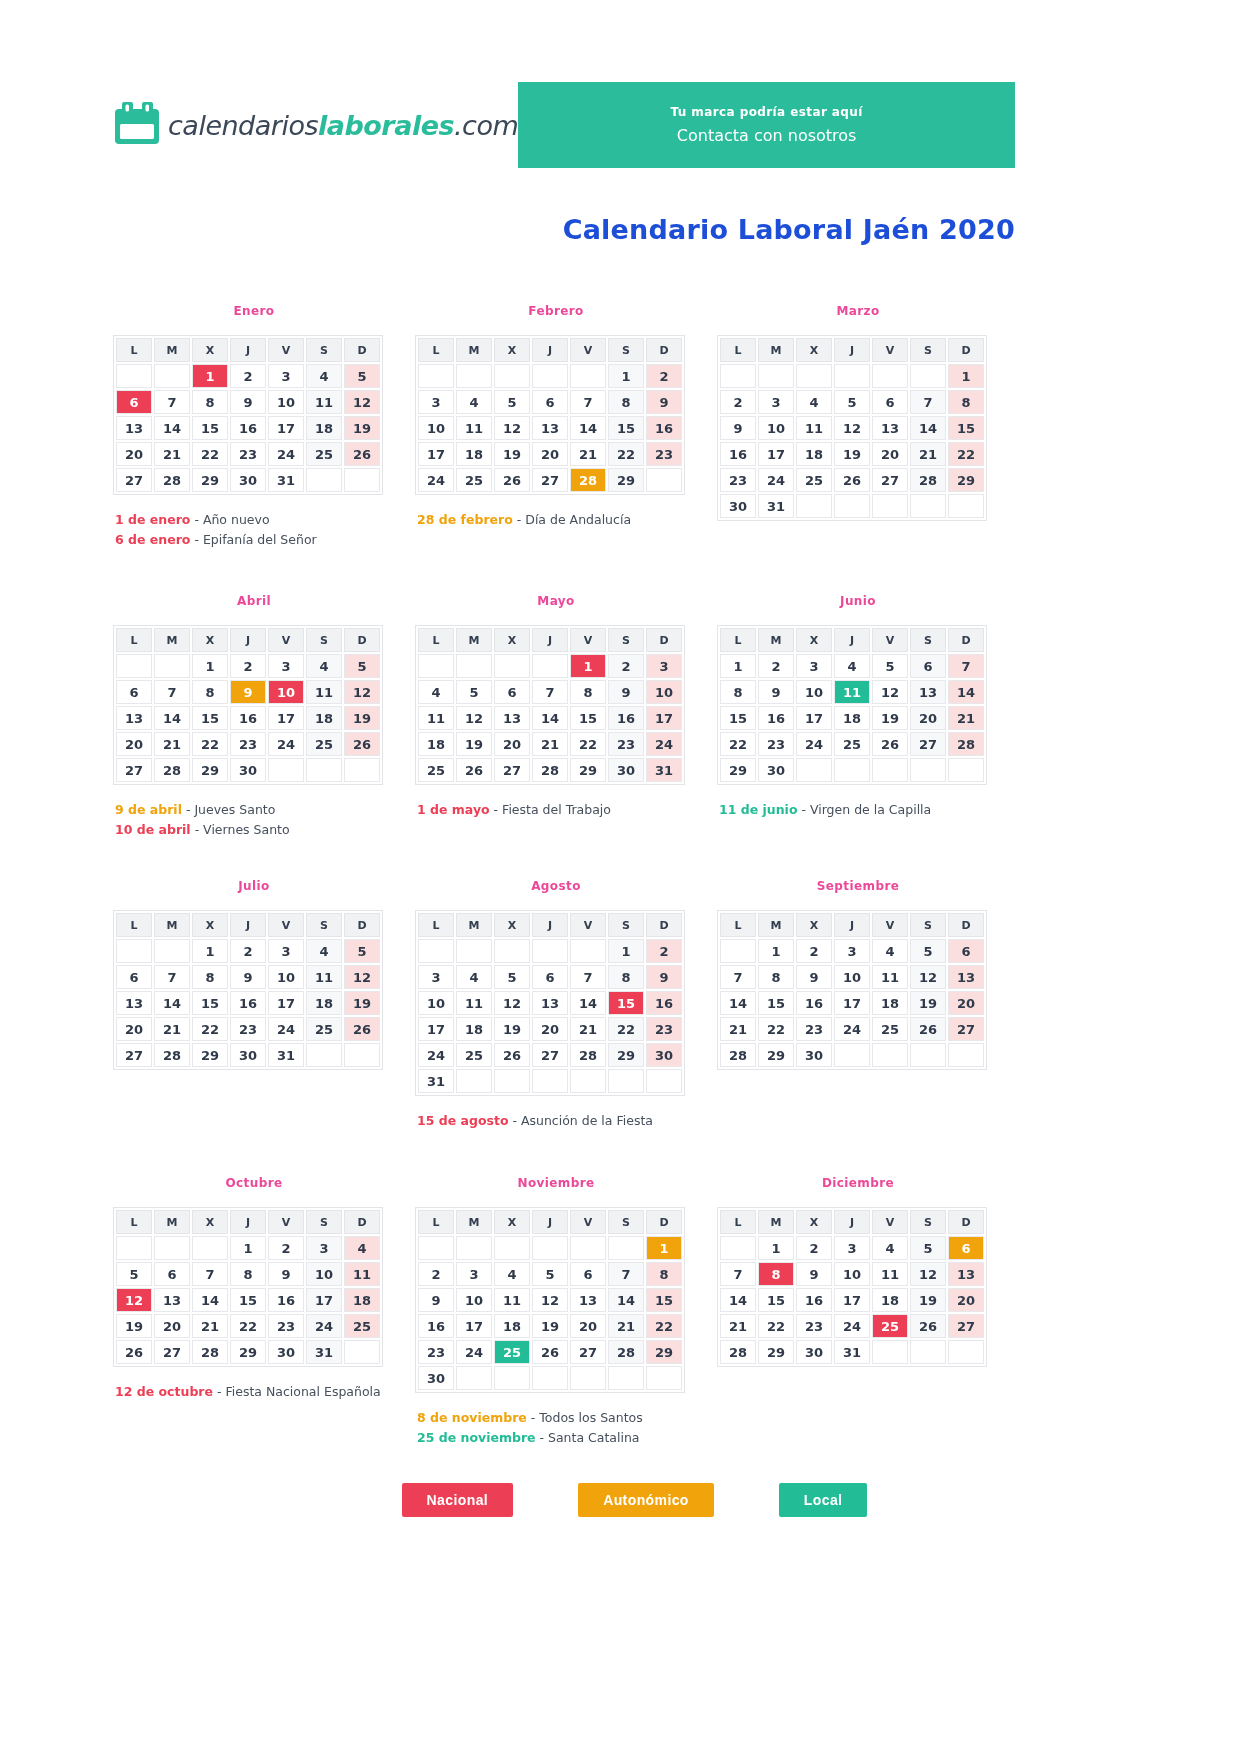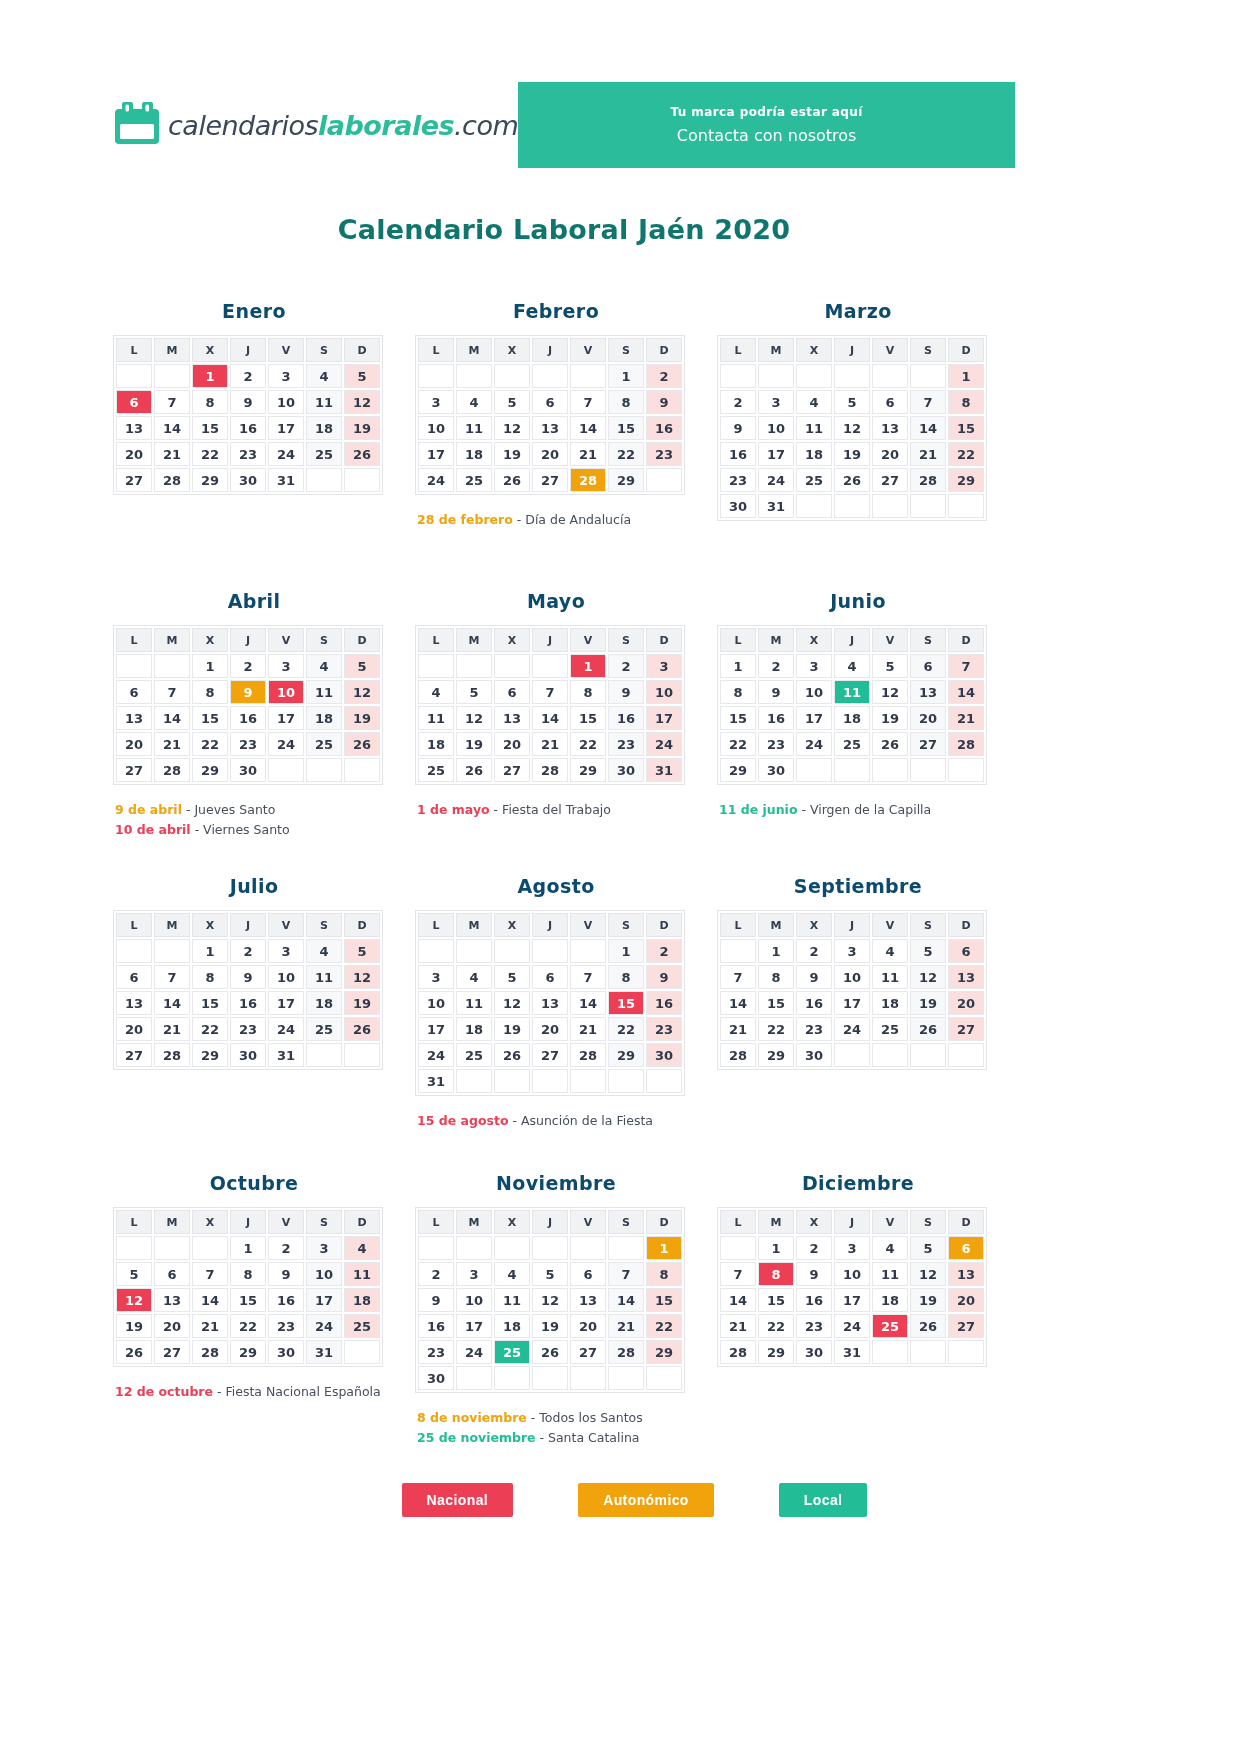--- a/index.html
+++ b/index.html
@@ -28,36 +28,36 @@
   .ad-banner{
     width:555px;height:86px;background:var(--brand);color:#fff;
     display:flex;flex-direction:column;justify-content:center;align-items:center;gap:7px;
     cursor:pointer;
   }
   .ad-line1{font-weight:700;font-size:12px;letter-spacing:0.4px;}
   .ad-line2{font-size:16px;text-align:center;}
 
   
   .page-title{
-    margin:46px 0 0;text-align:center;font-size:27px;font-weight:700;color:#0f766e;
+    margin:46px 0 0;text-align:right;font-size:27px;font-weight:700;color:#1d4ed8;
     letter-spacing:0.2px;
   }
 
   
   .months-grid{
     margin-top:56px;
     display:grid;
     grid-template-columns:repeat(3,282px);
     grid-template-rows:290px 285px 297px auto;
     column-gap:20px;
   }
   .month{display:block;}
   .month-title{
-    margin:0 0 14px;text-align:center;font-size:19px;font-weight:700;
-    color:#0c4a6e;letter-spacing:0.4px;line-height:20px;
+    margin:0 0 14px;text-align:center;font-size:12px;font-weight:700;
+    color:#ec4899;letter-spacing:0.4px;line-height:20px;
   }
   table.cal{border-collapse:separate;border-spacing:2px;border:1px solid var(--border);}
   table.cal th{
     width:36px;height:24px;background:#F1F2F4;border:1px solid #E3E5E9;
     font-size:11px;font-weight:700;color:#333E4F;text-align:center;
   }
   table.cal td{
     width:36px;height:24px;border:1px solid #E6E8EC;background:#fff;
     font-size:13px;font-weight:700;color:#303A4A;text-align:center;
   }
@@ -172,20 +172,24 @@
               <td>27</td>
               <td>28</td>
               <td>29</td>
               <td>30</td>
               <td>31</td>
               <td></td>
               <td></td>
             </tr>
           </tbody>
         </table>
+        <div class="notes">
+          <div class="note"><span class="note-date t-nacional">1 de enero</span><span class="note-name"> - Año nuevo</span></div>
+          <div class="note"><span class="note-date t-nacional">6 de enero</span><span class="note-name"> - Epifanía del Señor</span></div>
+        </div>
       </section>
       <section class="month">
         <h2 class="month-title">Febrero</h2>
         <table class="cal">
           <thead>
             <tr>
               <th>L</th>
               <th>M</th>
               <th>X</th>
               <th>J</th>

